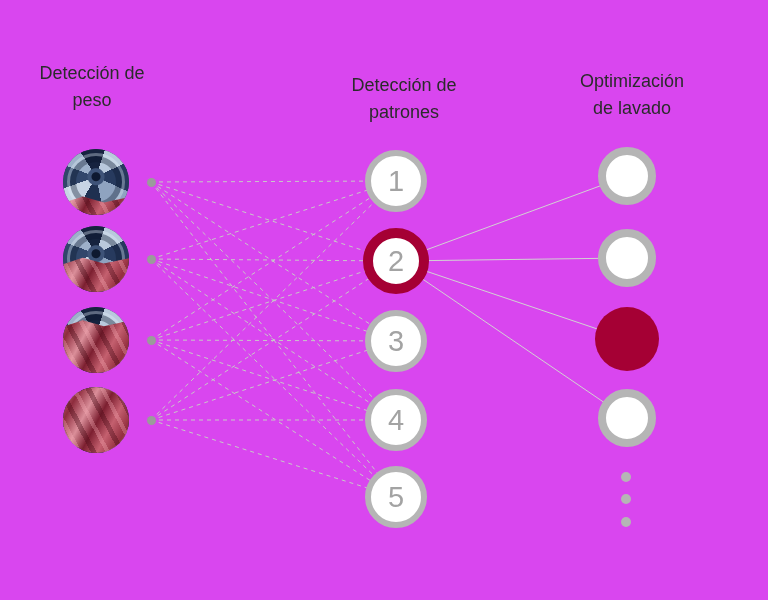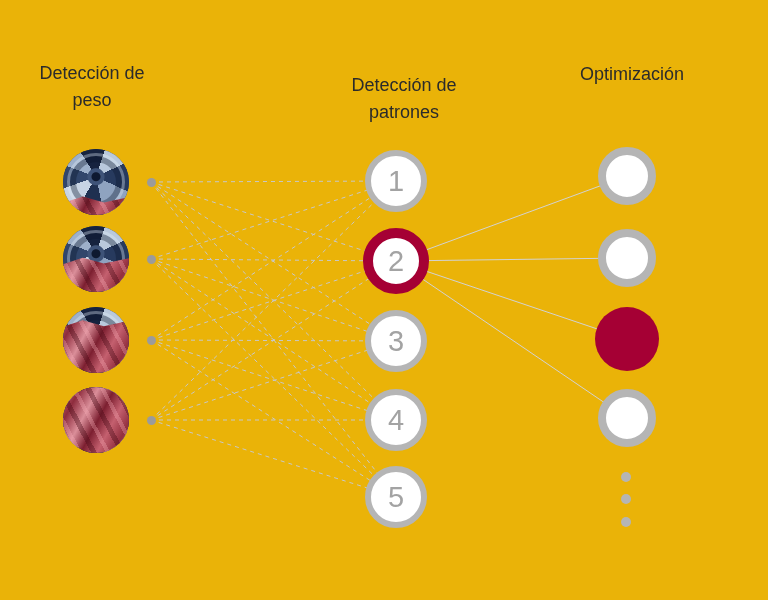--- a/index.html
+++ b/index.html
@@ -1,17 +1,17 @@
 <!DOCTYPE html>
 <html><head>
 <meta charset="utf-8">
 <style>
   html,body{margin:0;padding:0;background:#ffffff;}
   #canvas{
-    position:relative;width:768px;height:600px;background:#eab308;
+    position:relative;width:768px;height:600px;background:#d946ef;
     overflow:hidden;font-family:"Liberation Sans",sans-serif;
   }
   #links{position:absolute;left:0;top:0;z-index:1;}
   .col-title{
     position:absolute;z-index:3;text-align:center;
     font-size:18px;line-height:27px;color:#2b2b2b;font-weight:400;
   }
   .col-title span{display:block;}
   .node{
     position:absolute;z-index:2;border-radius:50%;box-sizing:border-box;
@@ -86,22 +86,23 @@
       <line x1="396" y1="261" x2="627" y2="418" stroke="#d2d2d2" stroke-width="1"></line>
     </svg>
   <div class="col-title" id="title-input" style="left:-8px;top:60px;width:200px;">
       <span>Detección de</span>
       <span>peso</span>
     </div>
   <div class="col-title" id="title-hidden" style="left:304px;top:72px;width:200px;">
       <span>Detección de</span>
       <span>patrones</span>
     </div>
-  <div class="col-title" id="title-output" style="left:532px;top:61px;width:200px;">
+  <div class="col-title" id="title-output" style="left:532px;top:68px;width:200px;">
       <span>Optimización</span>
+      <span>de lavado</span>
     </div>
   <div id="nodes">
       <div class="img-node" style="left: 63px; top: 149px; width: 66px; height: 66px;">
         <div class="drum"></div>
         <div class="fabric" style="clip-path: polygon(0px 82%, 30% 72%, 62% 81%, 100% 73%, 100% 100%, 0px 100%);"></div>
       </div>
       <div class="conn-dot" style="left: 146.5px; top: 177.5px; width: 9px; height: 9px; background: rgb(155, 155, 155);"></div>
       <div class="img-node" style="left: 63px; top: 226px; width: 66px; height: 66px;">
         <div class="drum"></div>
         <div class="fabric" style="clip-path: polygon(0px 58%, 30% 48%, 62% 57%, 100% 49%, 100% 100%, 0px 100%);"></div>

